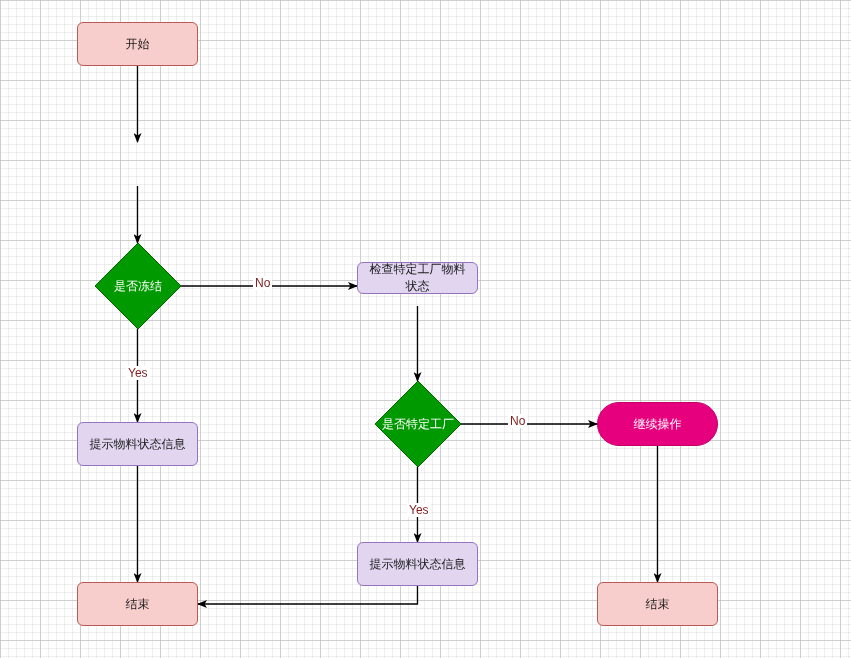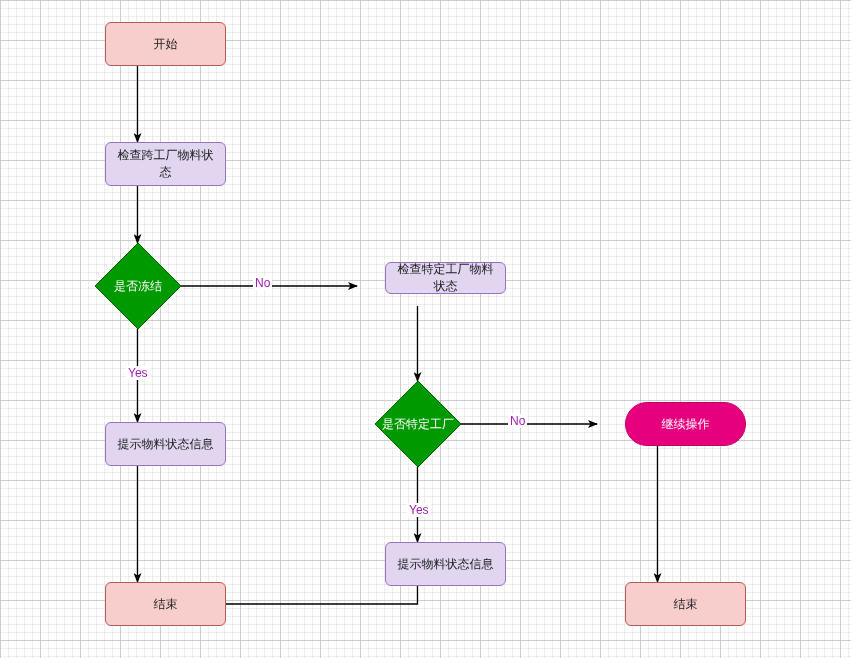--- a/index.html
+++ b/index.html
@@ -38,21 +38,20 @@
     text-align: center;
     font-size: 12px;
     line-height: 17px;
     z-index: 2;
   }
   .node.rect {
     border-radius: 6px;
     border-width: 1px;
     border-style: solid;
     padding: 2px 6px;
-    margin-left: 28px;
   }
   .node.start-end {
     background: #f7cecc;
     border-color: #b75b57;
     color: #1b1b1b;
   }
   .node.process {
     background: #e1d5f0;
     border-color: #9574bf;
     color: #1b1b1b;
@@ -79,21 +78,21 @@
     position: relative;
     z-index: 1;
     color: #ffffff;
     font-size: 12px;
     white-space: nowrap;
     line-height: 14px;
   }
   .edge-label {
     position: absolute;
     font-size: 12px;
-    color: #a21caf;
+    color: #7f1d1d;
     background: #ffffff;
     padding: 0 2px;
     line-height: 14px;
     z-index: 3;
     white-space: nowrap;
   }
 </style>
 </head>
 <body>
 
@@ -116,23 +115,20 @@
         <path d="M 137.5 466 L 137.5 582" marker-end="url(#arrowhead)"></path>
         <path d="M 417.5 586 L 417.5 604 L 198 604" marker-end="url(#arrowhead)"></path>
         <path d="M 657.5 446 L 657.5 582" marker-end="url(#arrowhead)"></path>
       </g>
   </svg>
 
   <div class="node rect start-end" style="left:77px; top:22px; width:121px; height:44px;">
     <span>开始</span>
   </div>
 
-  <div class="node rect process" style="left:77px; top:142px; width:121px; height:44px;">
-    <span>检查跨工厂物料状态</span>
-  </div>
 
   <div class="node decision" style="left:95px; top:243px;">
     <svg class="diamond-shape" viewBox="0 0 86 86" xmlns="http://www.w3.org/2000/svg">
       <polygon points="43,0 86,43 43,86 0,43" fill="#009900" stroke="#006600" stroke-width="1"></polygon>
     </svg>
     <span class="decision-label">是否冻结</span>
   </div>
 
   <div class="node rect process" style="left:357px; top:262px; width:121px; height:32px;">
     <span>检查特定工厂物料状态</span>

